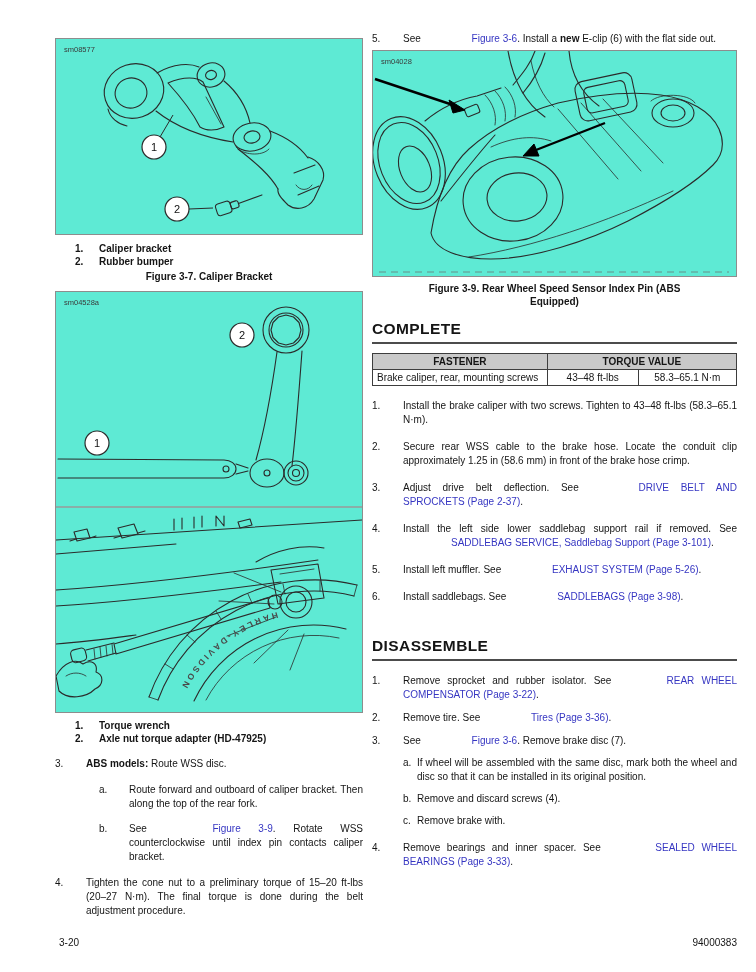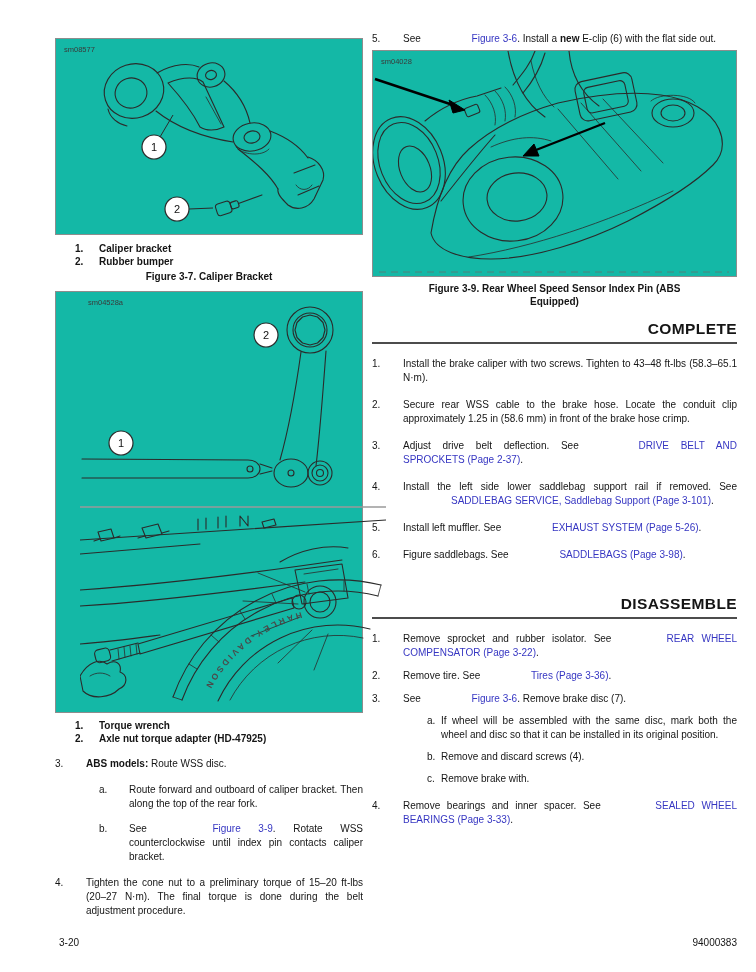--- a/index.html
+++ b/index.html
@@ -2,46 +2,46 @@
 <html><head>
 <meta charset="utf-8">
 <style>
   html,body{margin:0;padding:0;background:#e8e8e8;}
   .page{position:relative;width:756px;height:972px;background:#ffffff;overflow:hidden;
         font-family:"Liberation Sans","DejaVu Sans",sans-serif;color:#151515;}
   .cols{display:flex;padding:26px 19px 0 55px;gap:9px;}
   .col-left{width:308px;flex:none;}
   .col-right{width:365px;flex:none;}
 
-  .figbox{border:1px solid #8d8d8d;background:#14b8a6;}
+  .figbox{border:1px solid #8d8d8d;background:#5eead4;}
   .figbox svg{display:block;}
   .figcode{font-size:7.5px;fill:#3a3a3a;}
 
   .legend{padding-left:20px;margin-top:7px;}
   .legend-row{display:flex;font-weight:bold;font-size:10px;line-height:13px;}
   .legend-num{width:24px;flex:none;}
   .figcaption{font-weight:bold;font-size:10px;line-height:13px;text-align:center;margin-top:2px;}
   .nowrap{white-space:nowrap;}
   .capnarrow{max-width:300px;margin-left:auto;margin-right:auto;}
 
   .item{display:flex;font-size:10px;line-height:14px;margin-top:13px;}
   .item .num{width:31px;flex:none;}
   .item p{margin:0;flex:1;text-align:justify;}
   .sub-l{margin-left:44px;}
   .sub-l .num{width:30px;}
   .sub-r{margin-left:31px;}
   .sub-r .num{width:14px;}
-  .mt6{margin-top:6px;} .mt8{margin-top:8px;padding-left:24px;} .mt9{margin-top:9px;}
+  .mt6{margin-top:6px;} .mt8{margin-top:8px;} .mt9{margin-top:9px;}
   .mt11{margin-top:11px;} .mt12{margin-top:12px;} .mt16{margin-top:4px;}
 
   b.inline{font-weight:bold;}
   .link{color:#3636c2;cursor:pointer;text-decoration:none;padding-left:48px;}
 
   h2.section{font-size:15.5px;font-weight:bold;letter-spacing:.4px;margin:12px 0 0 0;
-             padding-bottom:4px;border-bottom:2px solid #4c4c4c;text-align:right;}
+             padding-bottom:4px;border-bottom:2px solid #4c4c4c;}
   h2.mt20{margin-top:33px;}
 
   table.torque{border-collapse:collapse;width:100%;margin-top:9px;font-size:10px;border:1.5px solid #3d3d3d;}
   table.torque th{background:#c9c9c9;border:1px solid #3d3d3d;padding:2px 4px;font-size:10px;}
   table.torque td{border:1px solid #3d3d3d;padding:1px 4px;line-height:13px;vertical-align:top;}
   td.center{text-align:center;}
 
   .footer{position:absolute;left:59px;right:19px;bottom:24px;display:flex;
           justify-content:space-between;font-size:10px;}
 
@@ -285,20 +285,35 @@
             <line x1="232" y1="72" x2="163" y2="99" stroke-width="2.4"></line>
             <polygon points="150,105 161,93 166,105"></polygon>
           </g>
           <line x1="6" y1="221" x2="356" y2="221" stroke="#6a6a6a" stroke-width="1" stroke-dasharray="7 5" opacity=".7"></line>
         </svg>
       </div>
       <div class="figcaption capnarrow" style="margin-top:5px">Figure 3-9. Rear Wheel Speed Sensor Index Pin (ABS Equipped)</div>
 
       <h2 class="section">COMPLETE</h2>
 
+      <table class="torque">
+        <thead>
+          <tr>
+            <th style="width:48%">FASTENER</th>
+            <th colspan="2">TORQUE VALUE</th>
+          </tr>
+        </thead>
+        <tbody>
+          <tr>
+            <td>Brake caliper, rear, mounting screws</td>
+            <td class="center" style="width:25%">43–48 ft-lbs</td>
+            <td class="center" style="width:27%">58.3–65.1 N·m</td>
+          </tr>
+        </tbody>
+      </table>
 
       <div class="item">
         <span class="num">1.</span>
         <p>Install the brake caliper with two screws. Tighten to 43–48 ft-lbs (58.3–65.1 N·m).</p>
       </div>
       <div class="item">
         <span class="num">2.</span>
         <p>Secure rear WSS cable to the brake hose. Locate the conduit clip approximately 1.25 in (58.6 mm) in front of the brake hose crimp.</p>
       </div>
       <div class="item">
@@ -308,21 +323,21 @@
       <div class="item">
         <span class="num">4.</span>
         <p><span>Install the left side lower saddlebag support rail if removed. See </span><a class="link">SADDLEBAG SERVICE, Saddlebag Support (Page 3-101)</a><span>.</span></p>
       </div>
       <div class="item">
         <span class="num">5.</span>
         <p><span>Install left muffler. See </span><a class="link">EXHAUST SYSTEM (Page 5-26)</a><span>.</span></p>
       </div>
       <div class="item">
         <span class="num">6.</span>
-        <p><span>Figure saddlebags. See </span><a class="link">SADDLEBAGS (Page 3-98)</a><span>.</span></p>
+        <p><span>Install saddlebags. See </span><a class="link">SADDLEBAGS (Page 3-98)</a><span>.</span></p>
       </div>
 
       <h2 class="section mt20">DISASSEMBLE</h2>
 
       <div class="item">
         <span class="num">1.</span>
         <p><span>Remove sprocket and rubber isolator. See </span><a class="link">REAR WHEEL COMPENSATOR (Page 3-22)</a><span>.</span></p>
       </div>
       <div class="item mt9">
         <span class="num">2.</span>

